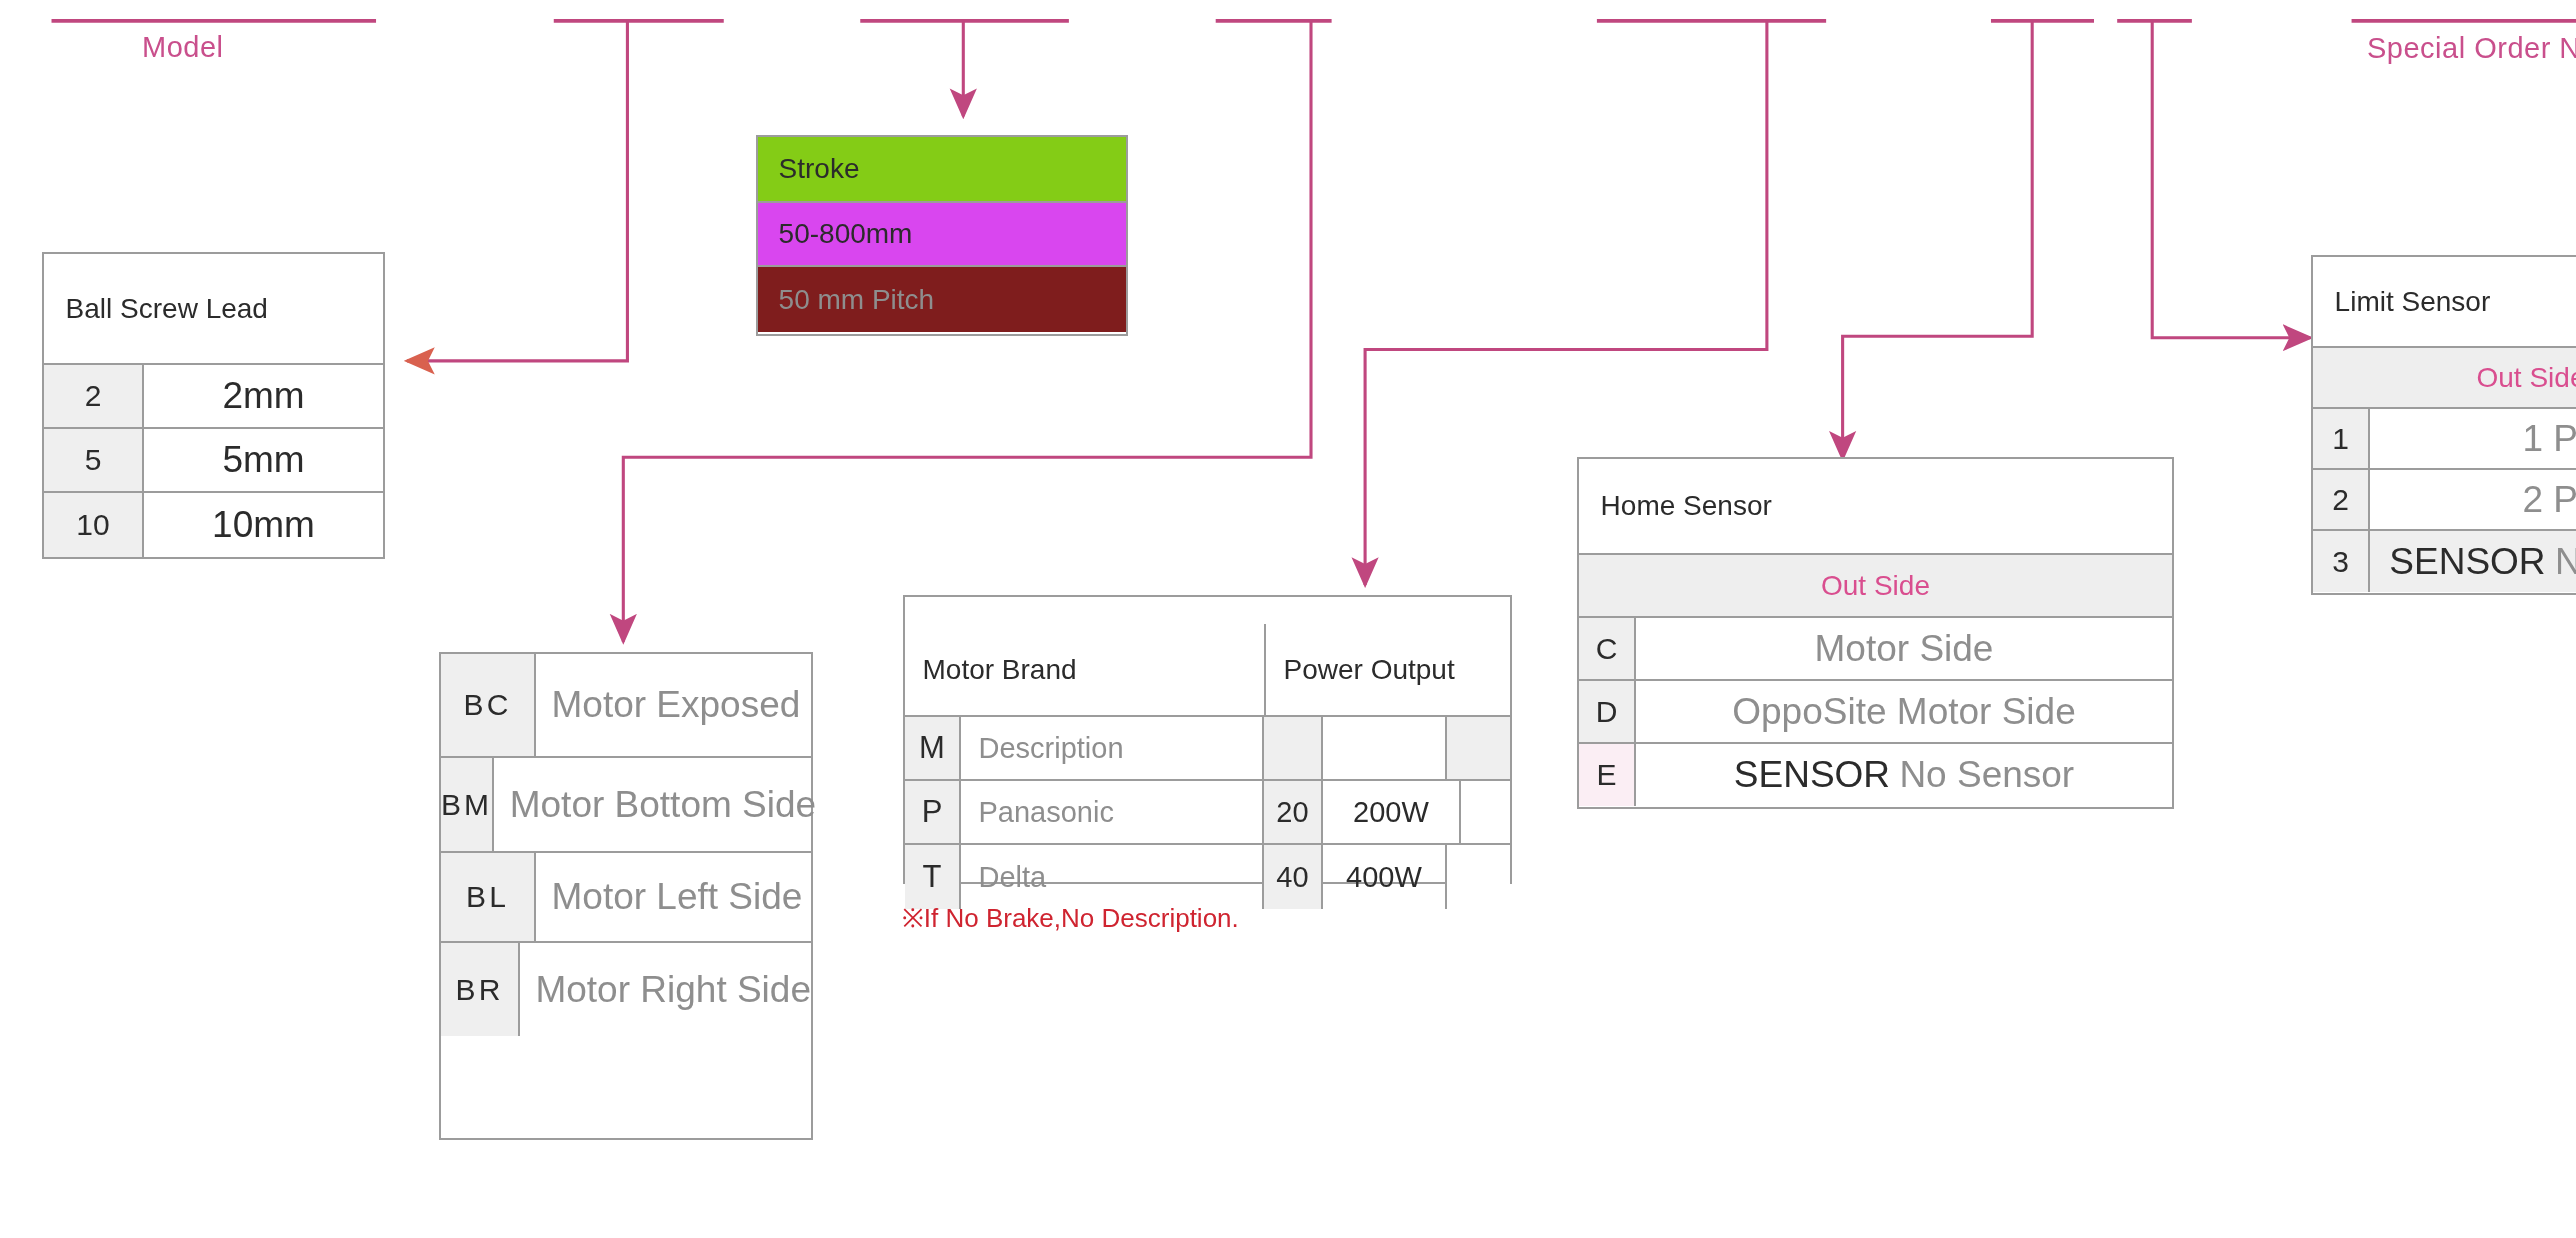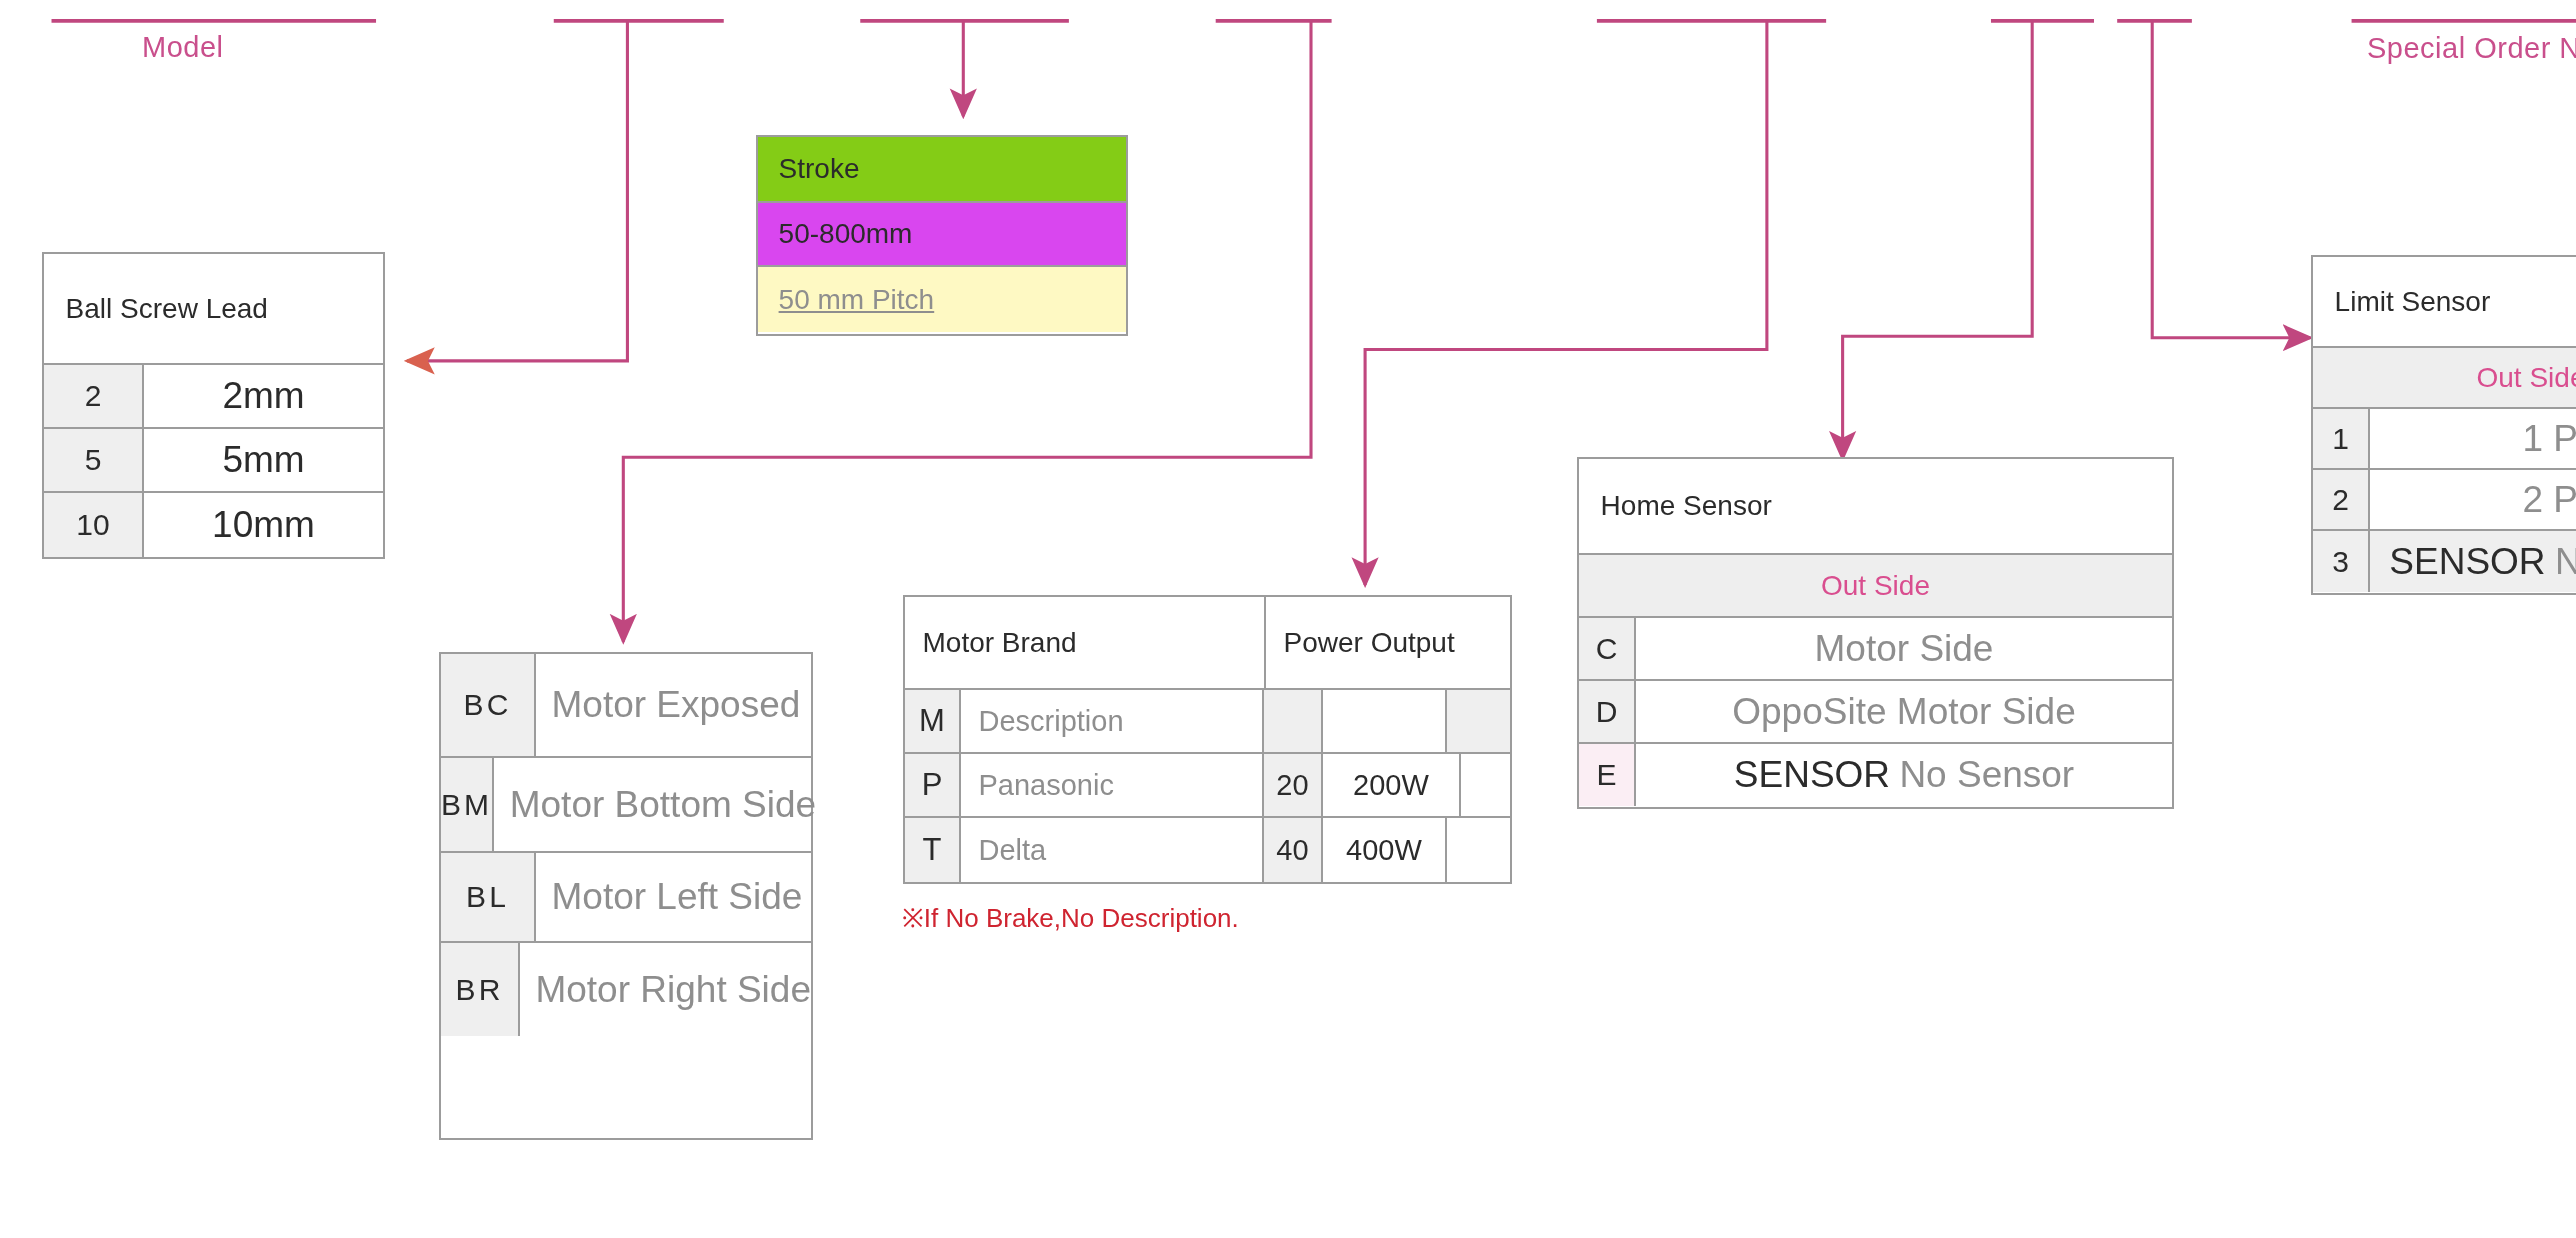--- a/index.html
+++ b/index.html
@@ -45,32 +45,32 @@
   .nowrap{white-space:nowrap;}
 
   
   .strokebox .sline{
     box-sizing:border-box;display:flex;align-items:center;padding-left:20.6px;
     border-bottom:2.1px solid #9c9c9c;font-size:28px;
   }
   .strokebox .sline:last-child{border-bottom:none;}
   .sline.hdr{color:#2b2b2b;background:#84cc16;}
   .sline.hi{color:#2b2b2b;background:#d946ef;}
-  .sline.dim{color:#8e8e8e;background:#fef9c3;text-decoration:underline;}
+  .sline.dim{color:#8e8e8e;background:#7f1d1d;}
 
   
   .note-red{
     position:absolute;color:#cf2430;font-size:26px;white-space:nowrap;letter-spacing:0px;
   }
   .note-small{
     position:absolute;color:#c9202f;font-size:15px;line-height:17.5px;white-space:pre-line;
   }
 
   
-  .mb-head{display:flex;border-bottom:2.1px solid #9c9c9c;box-sizing:border-box;}
+  .mb-head{display:flex;border-bottom:2.1px solid #9c9c9c;box-sizing:border-box;margin-top:27px;}
   .mb-head .h1,.mb-head .h2{box-sizing:border-box;display:flex;align-items:center;
       font-size:28px;color:#2b2b2b;padding-left:17.5px;}
   .mb-head .h1{border-right:2.1px solid #9c9c9c;}
   .mb-row{display:flex;border-bottom:2.1px solid #9c9c9c;box-sizing:border-box;}
   .mb-row:last-child{border-bottom:none;}
   .mb-c{box-sizing:border-box;display:flex;align-items:center;}
   .mb-letter{justify-content:center;background:#efefef;border-right:2.1px solid #9c9c9c;
       font-size:31px;color:#2b2b2b;}
   .mb-name{padding-left:17.5px;font-size:29px;color:#8e8e8e;border-right:2.1px solid #9c9c9c;}
   .mb-num{justify-content:center;background:#efefef;border-right:2.1px solid #9c9c9c;

